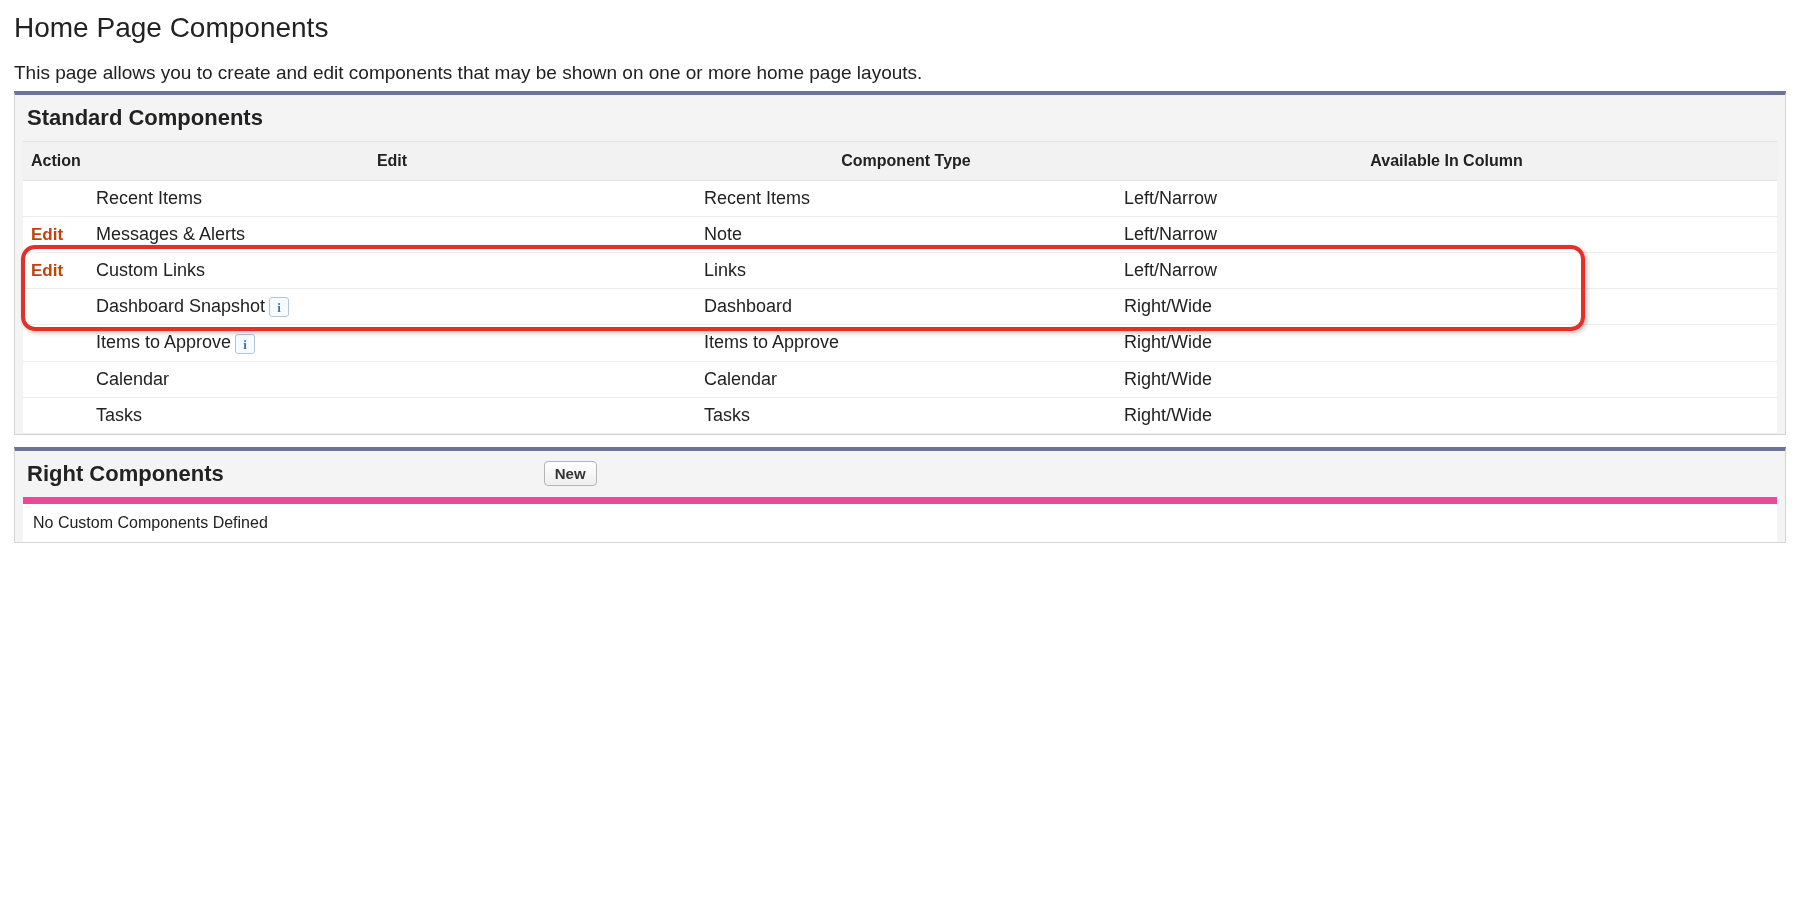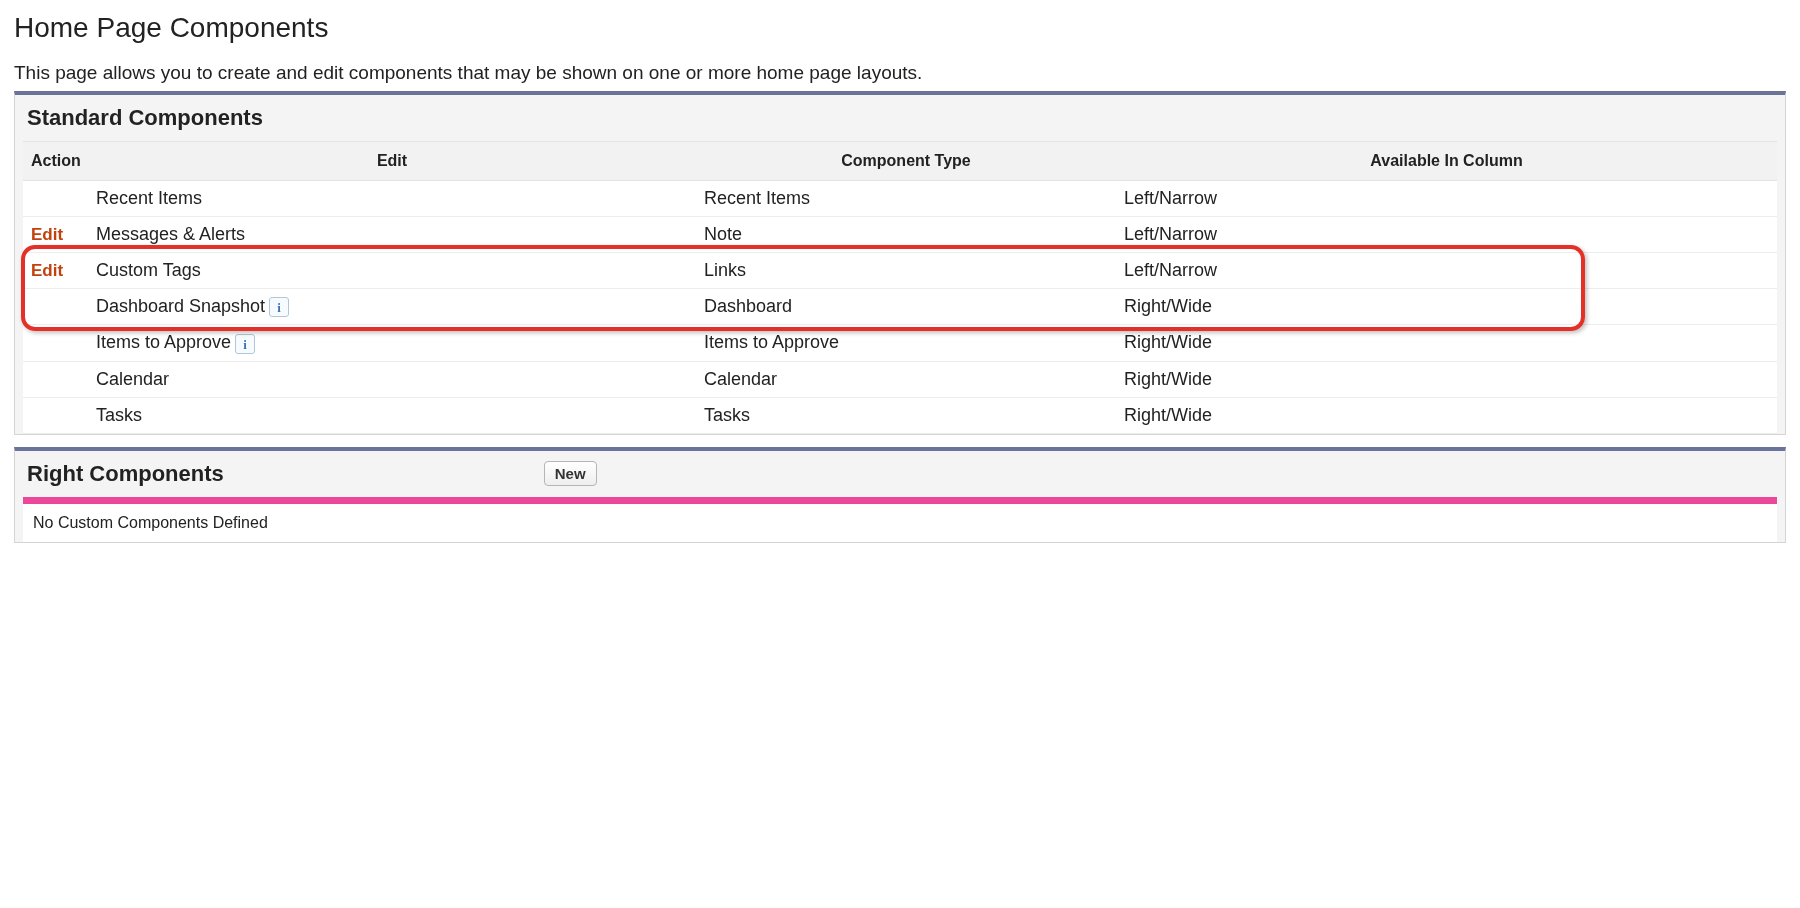--- a/index.html
+++ b/index.html
@@ -157,21 +157,21 @@
             <td>Left/Narrow</td>
           </tr>
           <tr>
             <td><span class="action-link">Edit</span></td>
             <td><span>Messages &amp; Alerts</span></td>
             <td>Note</td>
             <td>Left/Narrow</td>
           </tr>
           <tr>
             <td><span class="action-link">Edit</span></td>
-            <td><span>Custom Tags</span></td>
+            <td><span>Custom Links</span></td>
             <td>Links</td>
             <td>Left/Narrow</td>
           </tr>
           <tr>
             <td></td>
             <td><span>Dashboard Snapshot</span><span class="info-icon">i</span></td>
             <td>Dashboard</td>
             <td>Right/Wide</td>
           </tr>
           <tr>

